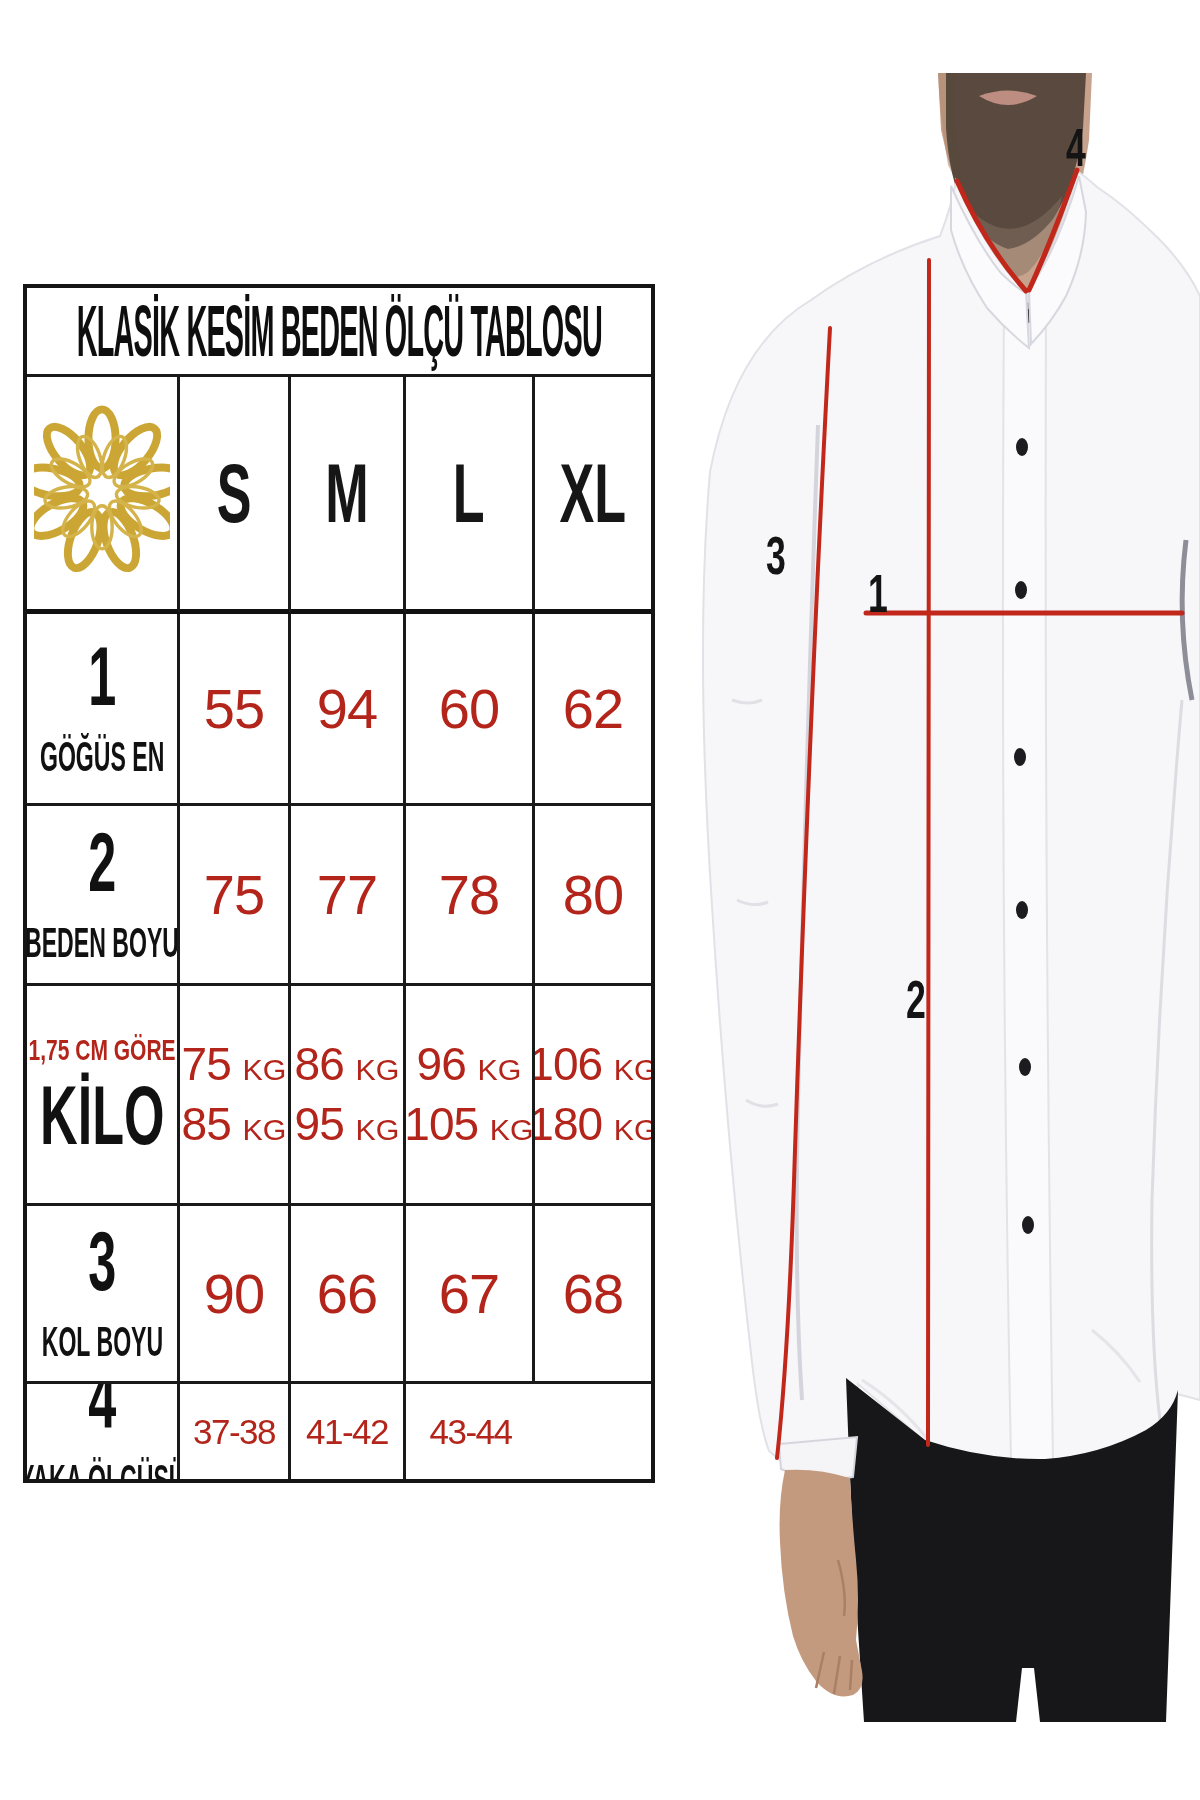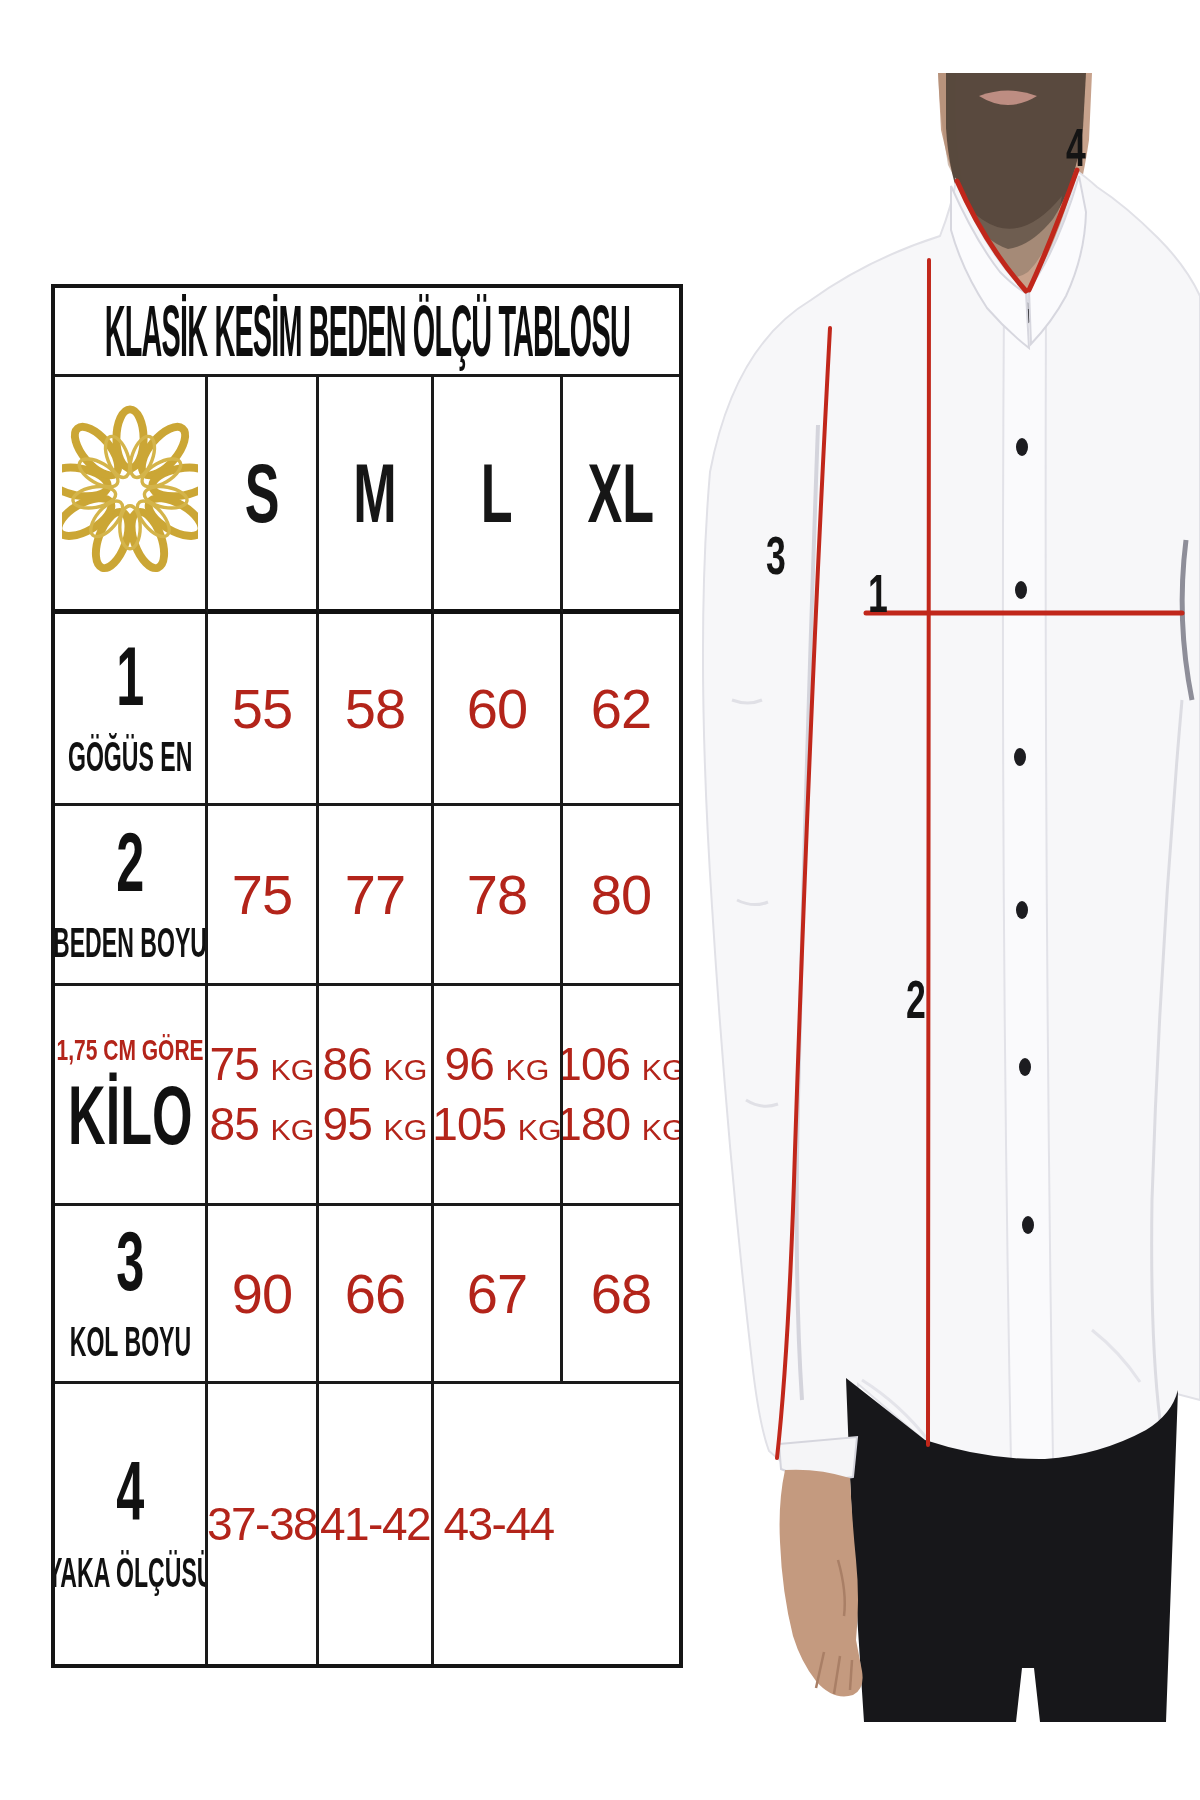--- a/index.html
+++ b/index.html
@@ -1,41 +1,41 @@
 <!DOCTYPE html>
 <html><head>
 <meta charset="utf-8">
 <style>
   html,body{margin:0;padding:0;background:#fff;}
   .page{position:relative;width:1200px;height:1800px;background:#ffffff;overflow:hidden;
         font-family:"Liberation Sans",sans-serif;color:#151515;}
 
   
-  .size-table{position:absolute;left:23px;top:284px;width:632px;height:1384px;
+  .size-table{position:absolute;left:23px;top:284px;width:632px;height:1199px;
               border:4px solid #151515;display:grid;box-sizing:border-box;
               grid-template-columns:153px 111px 115px 129px 1fr;
               grid-template-rows:89px 237px 192px 180px 220px 178px 1fr;
-              background:#fff;margin-left:28px;}
+              background:#fff;}
   .cell{display:flex;flex-direction:column;align-items:center;justify-content:center;
         box-sizing:border-box;overflow:hidden;}
   .br{border-right:3px solid #1a1a1a;}
   .bb{border-bottom:3px solid #1a1a1a;}
   .bbt{border-bottom:5px solid #111;}
   .title-cell{grid-column:1 / -1;justify-content:center;}
   .title-inner{display:inline-block;white-space:nowrap;font-weight:bold;font-size:72px;
                letter-spacing:-2px;transform:scaleX(.40);transform-origin:center;color:#0e0e0e;}
   .size-head{display:inline-block;font-weight:bold;font-size:84px;transform:scaleX(.62);
              transform-origin:center;color:#161616;}
   .row-num{display:inline-block;font-weight:bold;font-size:84px;line-height:.9;
            transform:scaleX(.6);transform-origin:center;color:#111;}
   .row-sub{display:inline-block;font-weight:bold;font-size:42px;line-height:1;margin-top:22px;
            white-space:nowrap;transform:scaleX(.55);transform-origin:center;color:#111;}
   .red{color:#b3241a;}
   .val{font-size:56px;font-weight:normal;letter-spacing:-1px;}
-  .val-range{font-size:46px;letter-spacing:-1.5px;white-space:nowrap;}
+  .val-range{font-size:35px;letter-spacing:-1.5px;white-space:nowrap;}
   .kilo-note{display:inline-block;font-weight:bold;font-size:30px;white-space:nowrap;
              transform:scaleX(.7);transform-origin:center;}
   .kilo-word{display:inline-block;font-weight:bold;font-size:84px;line-height:1;margin-top:6px;
              transform:scaleX(.62);transform-origin:center;color:#111;}
   .kline{font-size:46px;line-height:1.3;letter-spacing:-1px;white-space:nowrap;}
   .kline .unit{font-size:.66em;letter-spacing:0;}
   .logo-wrap{display:flex;align-items:center;justify-content:center;}
   .mlabel{position:absolute;font-weight:bold;font-size:54px;line-height:1;color:#141414;
           transform:scaleX(.66);transform-origin:left top;}
   .mlabel{position:absolute;} 
@@ -95,21 +95,21 @@
       </div>
 
     <div class="cell br bb">
       <span class="row-num">1</span>
       <span class="row-sub">GÖĞÜS EN</span>
     </div>
     <div class="cell br bb">
         <span class="val red">55</span>
       </div>
     <div class="cell br bb">
-        <span class="val red">58</span>
+        <span class="val red">94</span>
       </div>
     <div class="cell br bb">
         <span class="val red">60</span>
       </div>
     <div class="cell bb">
         <span class="val red">62</span>
       </div>
 
     <div class="cell br bb">
       <span class="row-num">2</span>

